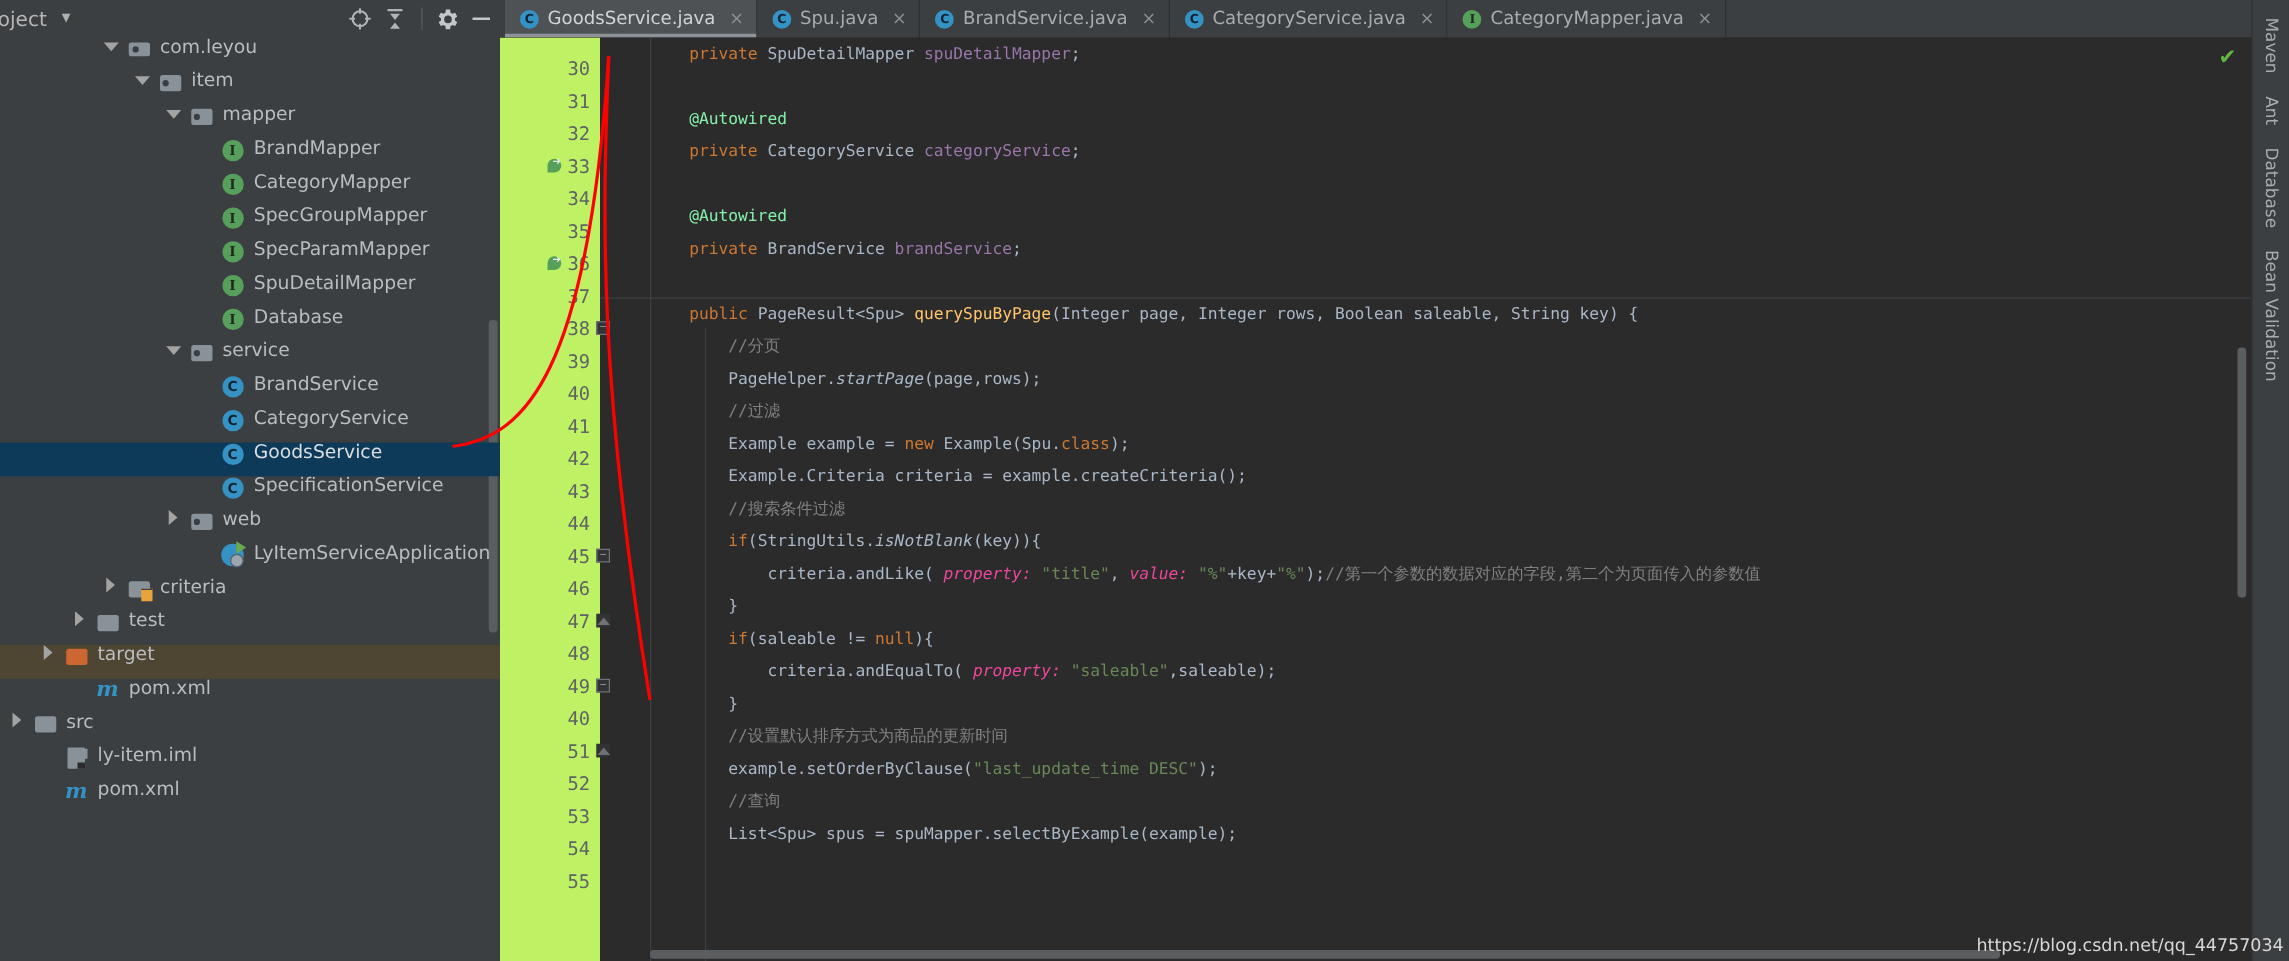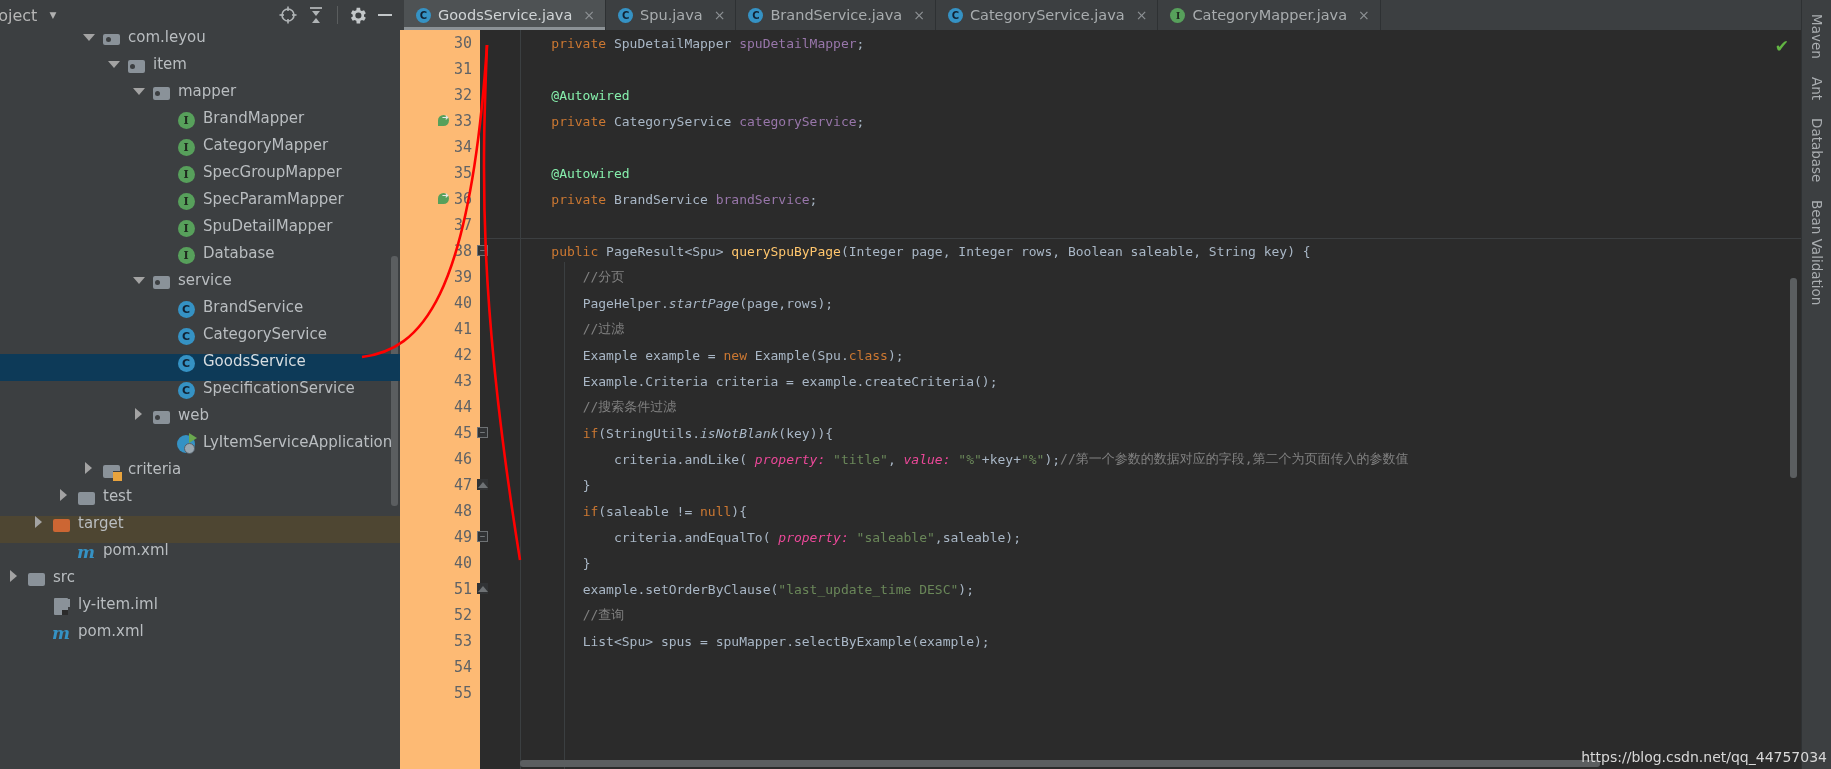--- a/index.html
+++ b/index.html
@@ -171,22 +171,22 @@
     width:15px;height:15px;border-radius:50%;background:#3592c4;
     color:#123;font-size:10px;display:flex;align-items:center;
     justify-content:center;font-weight:700;
   }
 
   .code-wrap {
     flex:1; display:flex; background:#2b2b2b; position:relative;
     overflow:hidden;
   }
   .gutter {
-    width: 80px; flex: 0 0 80px; background:#fdba74;
-    position:relative; padding-top: 0px;
+    width: 80px; flex: 0 0 80px; background:#bef264;
+    position:relative; padding-top: 12px;
   }
   .gline {
     height: 26px; display:flex; align-items:center;
     justify-content: flex-end; padding-right: 8px;
     color:#606366; font-size:15px;
     font-family:"DejaVu Sans Mono","Liberation Mono",monospace;
     position:relative;
   }
   .gmark {
     position:absolute; left: 38px; top: 5px;
@@ -664,20 +664,21 @@
           <div class="cline"><span class="punct">        </span><span class="cmt">//过滤</span></div>
           <div class="cline"><span class="punct">        </span><span class="type">Example example = </span><span class="kw">new </span><span class="type">Example</span><span class="br">(</span><span class="type">Spu</span><span class="punct">.</span><span class="kw">class</span><span class="br">)</span><span class="punct">;</span></div>
           <div class="cline"><span class="punct">        </span><span class="type">Example.Criteria criteria = example</span><span class="punct">.</span><span class="mthcall">createCriteria</span><span class="br">()</span><span class="punct">;</span></div>
           <div class="cline"><span class="punct">        </span><span class="cmt">//搜索条件过滤</span></div>
           <div class="cline"><span class="punct">        </span><span class="kw">if</span><span class="br">(</span><span class="type">StringUtils</span><span class="punct">.</span><span class="statmth">isNotBlank</span><span class="br">(</span><span class="punct">key</span><span class="br">))</span><span class="punct">{</span></div>
           <div class="cline"><span class="punct">            </span><span class="type">criteria</span><span class="punct">.</span><span class="mthcall">andLike</span><span class="br">(</span><span class="param-hint"> property: </span><span class="str">"title"</span><span class="punct">, </span><span class="param-hint">value: </span><span class="str">"%"</span><span class="punct">+</span><span class="punct">key</span><span class="punct">+</span><span class="str">"%"</span><span class="br">)</span><span class="punct">;</span><span class="cmt">//第一个参数的数据对应的字段,第二个为页面传入的参数值</span></div>
           <div class="cline"><span class="punct">        </span><span class="punct">}</span></div>
           <div class="cline"><span class="punct">        </span><span class="kw">if</span><span class="br">(</span><span class="punct">saleable != </span><span class="kw">null</span><span class="br">)</span><span class="punct">{</span></div>
           <div class="cline"><span class="punct">            </span><span class="type">criteria</span><span class="punct">.</span><span class="mthcall">andEqualTo</span><span class="br">(</span><span class="param-hint"> property: </span><span class="str">"saleable"</span><span class="punct">,saleable</span><span class="br">)</span><span class="punct">;</span></div>
           <div class="cline"><span class="punct">        </span><span class="punct">}</span></div>
+          <div class="cline"><span class="punct">        </span><span class="cmt">//设置默认排序方式为商品的更新时间</span></div>
           <div class="cline"><span class="punct">        </span><span class="type">example</span><span class="punct">.</span><span class="mthcall">setOrderByClause</span><span class="br">(</span><span class="str">"last_update_time DESC"</span><span class="br">)</span><span class="punct">;</span></div>
           <div class="cline"><span class="punct">        </span><span class="cmt">//查询</span></div>
           <div class="cline"><span class="punct">        </span><span class="type">List&lt;Spu&gt; spus = spuMapper</span><span class="punct">.</span><span class="mthcall">selectByExample</span><span class="br">(</span><span class="punct">example</span><span class="br">)</span><span class="punct">;</span></div>
         </div>
       <div class="vscroll"></div>
       <div class="hscroll"></div>
       <span class="ok-check">✔</span>
     </div>
   </div>
 

